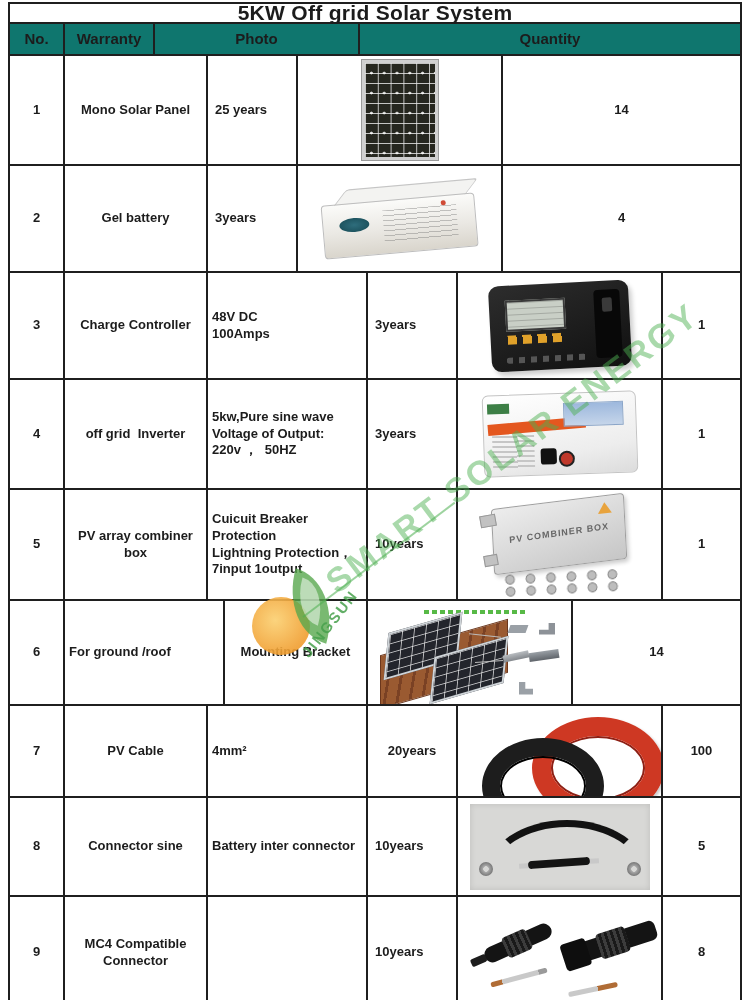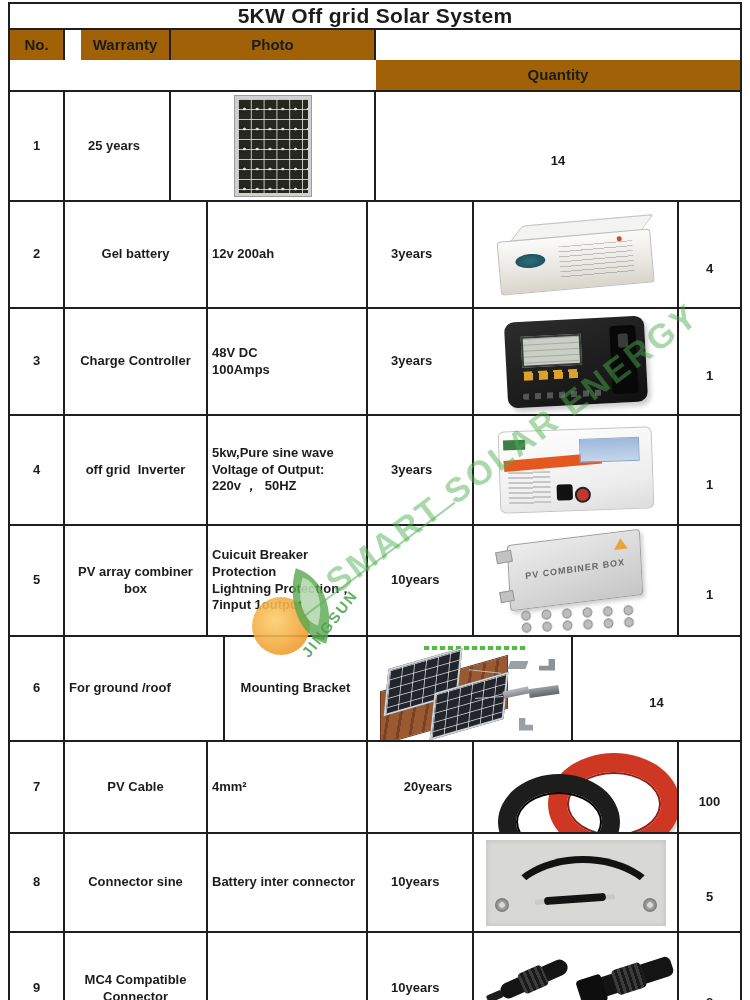--- a/index.html
+++ b/index.html
@@ -1,37 +1,37 @@
 <!DOCTYPE html>
 <html><head>
 <meta charset="utf-8">
 <style>
   html,body{margin:0;padding:0;}
   body{
     width:750px;height:1000px;background:#fff;position:relative;overflow:hidden;
     font-family:"Liberation Sans",sans-serif;color:#1c1c1c;
   }
   .tbl{position:absolute;left:8px;top:2px;width:734px;border:2px solid #1f1f1f;background:#fff;box-sizing:border-box;}
-  .title-row{height:24px;display:flex;align-items:center;justify-content:center;
+  .title-row{height:18px;display:flex;align-items:center;justify-content:center;
     font-size:21px;font-weight:700;letter-spacing:.3px;}
   .trow{display:flex;border-top:2px solid #1f1f1f;align-items:stretch;}
   .cell{box-sizing:border-box;border-right:2px solid #1f1f1f;display:flex;align-items:center;
     justify-content:center;font-weight:700;font-size:13px;line-height:1.3;}
-  .cell:last-child{border-right:none;margin-top:30px;}
+  .cell:last-child{border-right:none;}
   .c-no{flex:0 0 55px;}
   .c-item{flex:0 0 143px;text-align:center;padding:0 6px;white-space:pre-wrap;}
   .c-spec{flex:0 0 160px;justify-content:flex-start;text-align:left;padding:2px 4px;}
   .specwrap{white-space:pre-wrap;width:100%;}
   .spec-big{font-size:15px;}
   .spec-block{display:block;}
-  .c-war{flex:0 0 90px;justify-content:flex-start;padding:0 7px;margin-left:16px;}
+  .c-war{flex:0 0 90px;justify-content:flex-start;padding:0 7px;}
   .c-war.cent{justify-content:center;padding:0;}
   .c-photo{flex:0 0 205px;position:relative;overflow:hidden;padding:8px;}
   .c-qty{flex:1;}
-  .head .cell{background:#a16207;height:30px;font-size:15px;}
+  .head .cell{background:#0f766e;height:30px;font-size:15px;}
   .ph{position:relative;width:100%;height:100%;display:flex;align-items:center;justify-content:center;}
 
   
   .solar{width:70px;height:94px;background:#26271f;border:3px solid #d0d0d0;outline:1px solid #9b9b9b;
     background-image:
       radial-gradient(circle,rgba(255,255,255,.85) 1px,transparent 1.8px),
       linear-gradient(rgba(235,235,235,.8) 1px,transparent 1px),
       linear-gradient(90deg,rgba(235,235,235,.8) 1px,transparent 1px);
     background-size:12.8px 20px,100% 10px,12.8px 100%;}
 
@@ -168,35 +168,33 @@
 
   <div class="trow head">
     <div class="cell c-no">No.</div>
     <div class="cell c-war" style="justify-content:center;padding:0;">Warranty</div>
     <div class="cell c-photo" style="display:flex;align-items:center;justify-content:center;">Photo</div>
     <div class="cell c-qty">Quantity</div>
   </div>
 
   <div class="trow" style="height:108px;">
     <div class="cell c-no">1</div>
+    <div class="cell c-item">Mono Solar Panel</div>
     <div class="cell c-war">25 years</div>
     <div class="cell c-photo">
       <div class="ph">
         <div class="solar"></div>
       </div>
     </div>
     <div class="cell c-qty">14</div>
   </div>
 
   <div class="trow" style="height:105px;">
     <div class="cell c-no">2</div>
     <div class="cell c-item">Gel battery</div>
-    <div class="cell c-spec">
-      <div class="specwrap">12v 200ah</div>
-    </div>
     <div class="cell c-war">3years</div>
     <div class="cell c-photo">
       <div class="ph">
         <div class="bat">
           <div class="bat-top"></div>
           <div class="bat-body">
             <div class="bat-logo"></div>
             <div class="bat-txt"></div>
             <div class="bat-dot"></div>
           </div>

